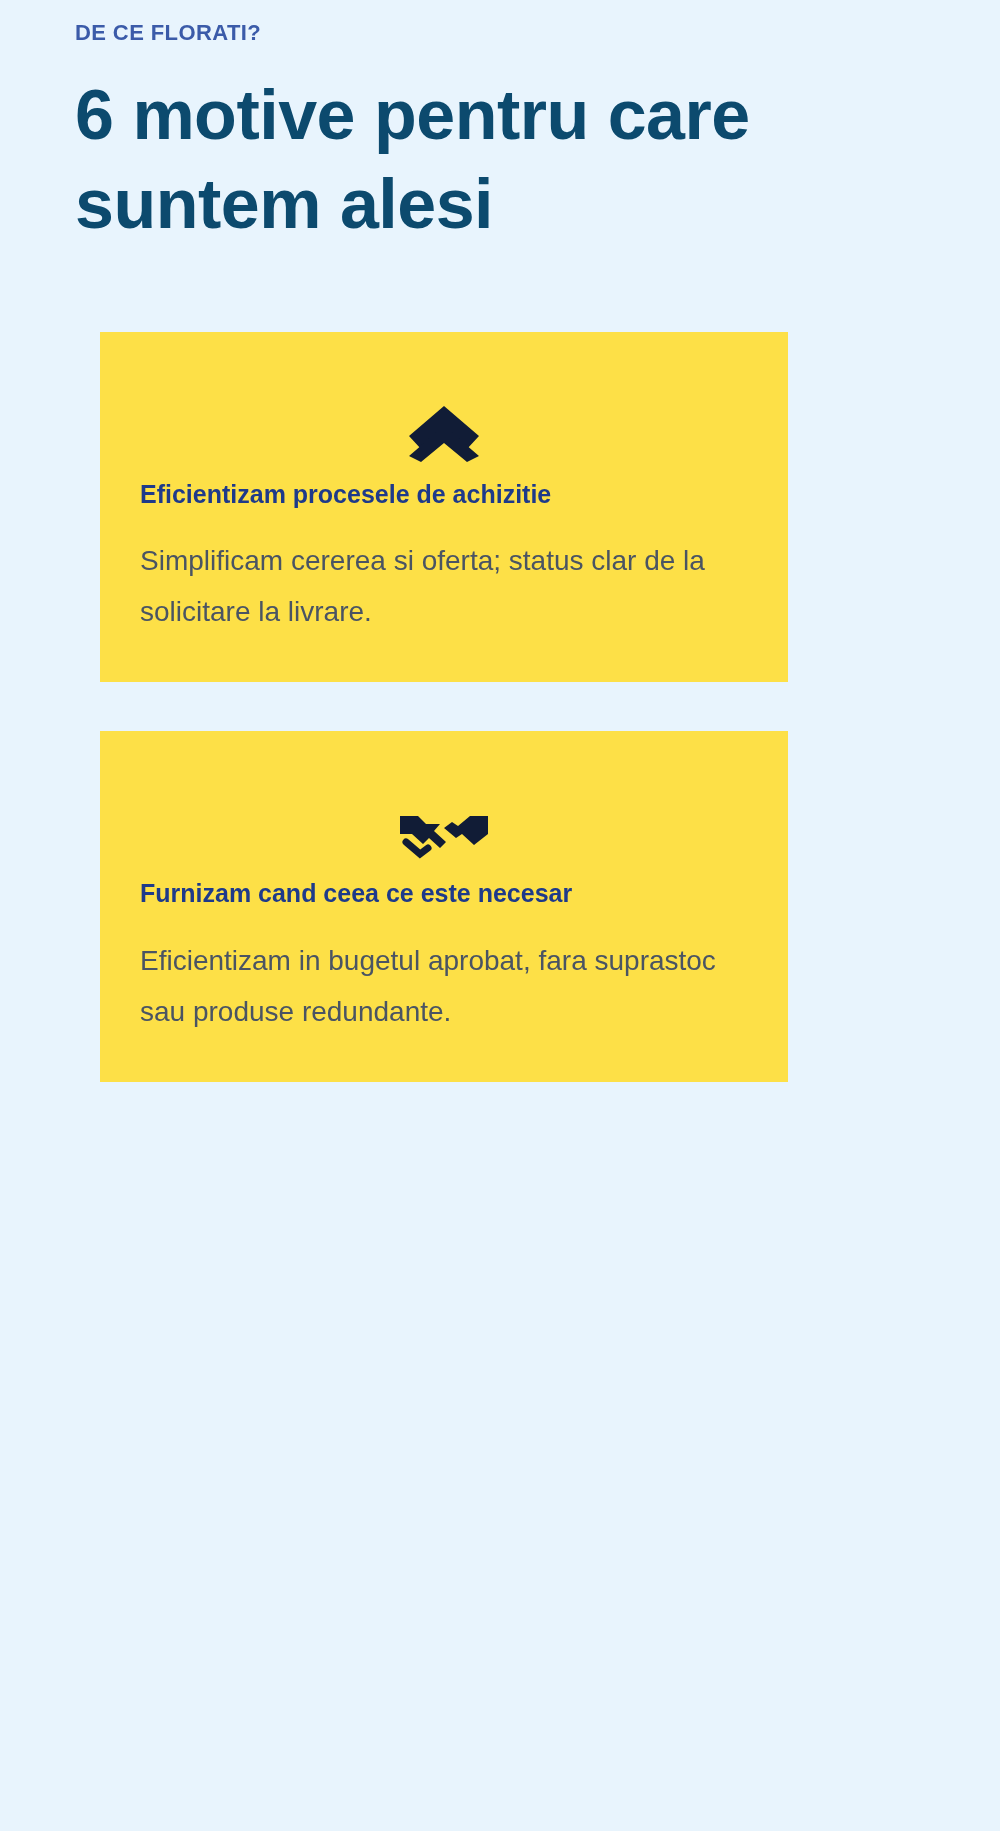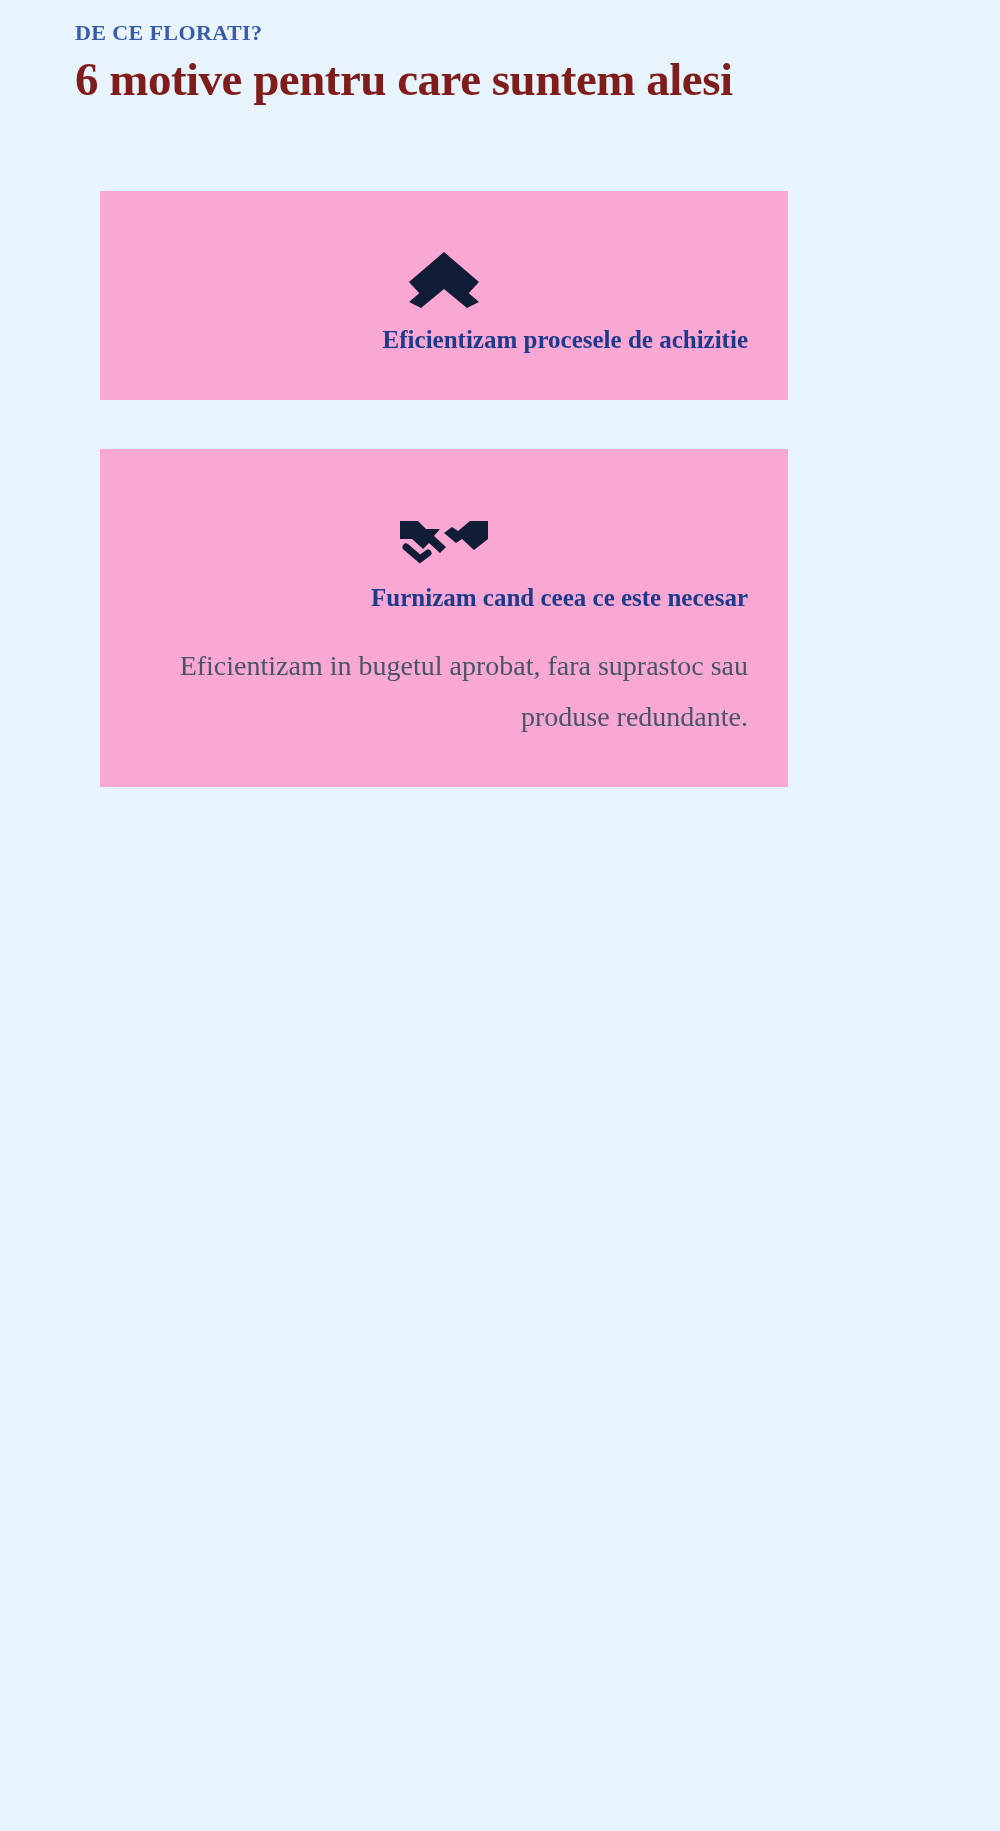--- a/index.html
+++ b/index.html
@@ -9,51 +9,51 @@
     font-family: "Liberation Sans", sans-serif;
   }
   body {
     width: 1000px;
     min-height: 1831px;
     overflow: hidden;
   }
   .page {
     width: 888px;
     padding: 0 0 0 0;
-    font-family: Liberation Serif, serif;
   }
   .header {
     padding: 18px 75px 0 75px;
   }
   .eyebrow {
     color: #3b5ba9;
     font-size: 22px;
     font-weight: bold;
     letter-spacing: 0.4px;
     line-height: 1.4;
   }
   .headline {
-    color: #7f1d1d;
-    font-size: 47px;
+    color: #0c4a6e;
+    font-size: 70px;
     font-weight: bold;
     line-height: 1.28;
     letter-spacing: -0.5px;
+    margin-top: 22px;
     max-width: 760px;
   }
   .cards {
     margin-top: 82px;
     padding: 0 100px;
     display: flex;
     flex-direction: column;
     gap: 49px;
   }
   .card {
-    background: #f9a8d4;
-    padding: 51px 40px 44px 40px;
-    text-align: right;
+    background: #fde047;
+    padding: 64px 40px 44px 40px;
+    text-align: left;
   }
   .card-icon {
     height: 74px;
     display: flex;
     align-items: center;
     justify-content: center;
   }
   .card-icon svg { display: block; }
   .card-title {
     color: #1e3a8a;
@@ -83,20 +83,21 @@
   <div class="cards">
 
     <div class="card">
       <div class="card-icon">
         <svg width="78" height="62" viewBox="0 0 78 62" fill="none">
           <path d="M39 4 L74 34 L62 47 L39 27 L16 47 L4 34 Z" fill="#111c36"></path>
           <path d="M39 24 L74 54 L62 60 L39 41 L16 60 L4 54 Z" fill="#111c36"></path>
         </svg>
       </div>
       <div class="card-title">Eficientizam procesele de achizitie</div>
+      <div class="card-text">Simplificam cererea si oferta; status clar de la solicitare la livrare.</div>
     </div>
 
 
     <div class="card">
       <div class="card-icon">
         <svg width="96" height="56" viewBox="0 0 96 56" fill="none">
           <path d="M4 12 H22 L30 20 H44 L38 27 L50 38 L44 44 L33 34 L27 40 L16 30 L4 30 Z" fill="#111c36"></path>
           <path d="M92 12 H74 L62 22 L56 18 L48 24 L60 34 L66 30 L78 41 L92 30 Z" fill="#111c36"></path>
           <path d="M10 38 L24 50 L32 44" stroke="#111c36" stroke-width="7" stroke-linecap="round" fill="none"></path>
         </svg>

